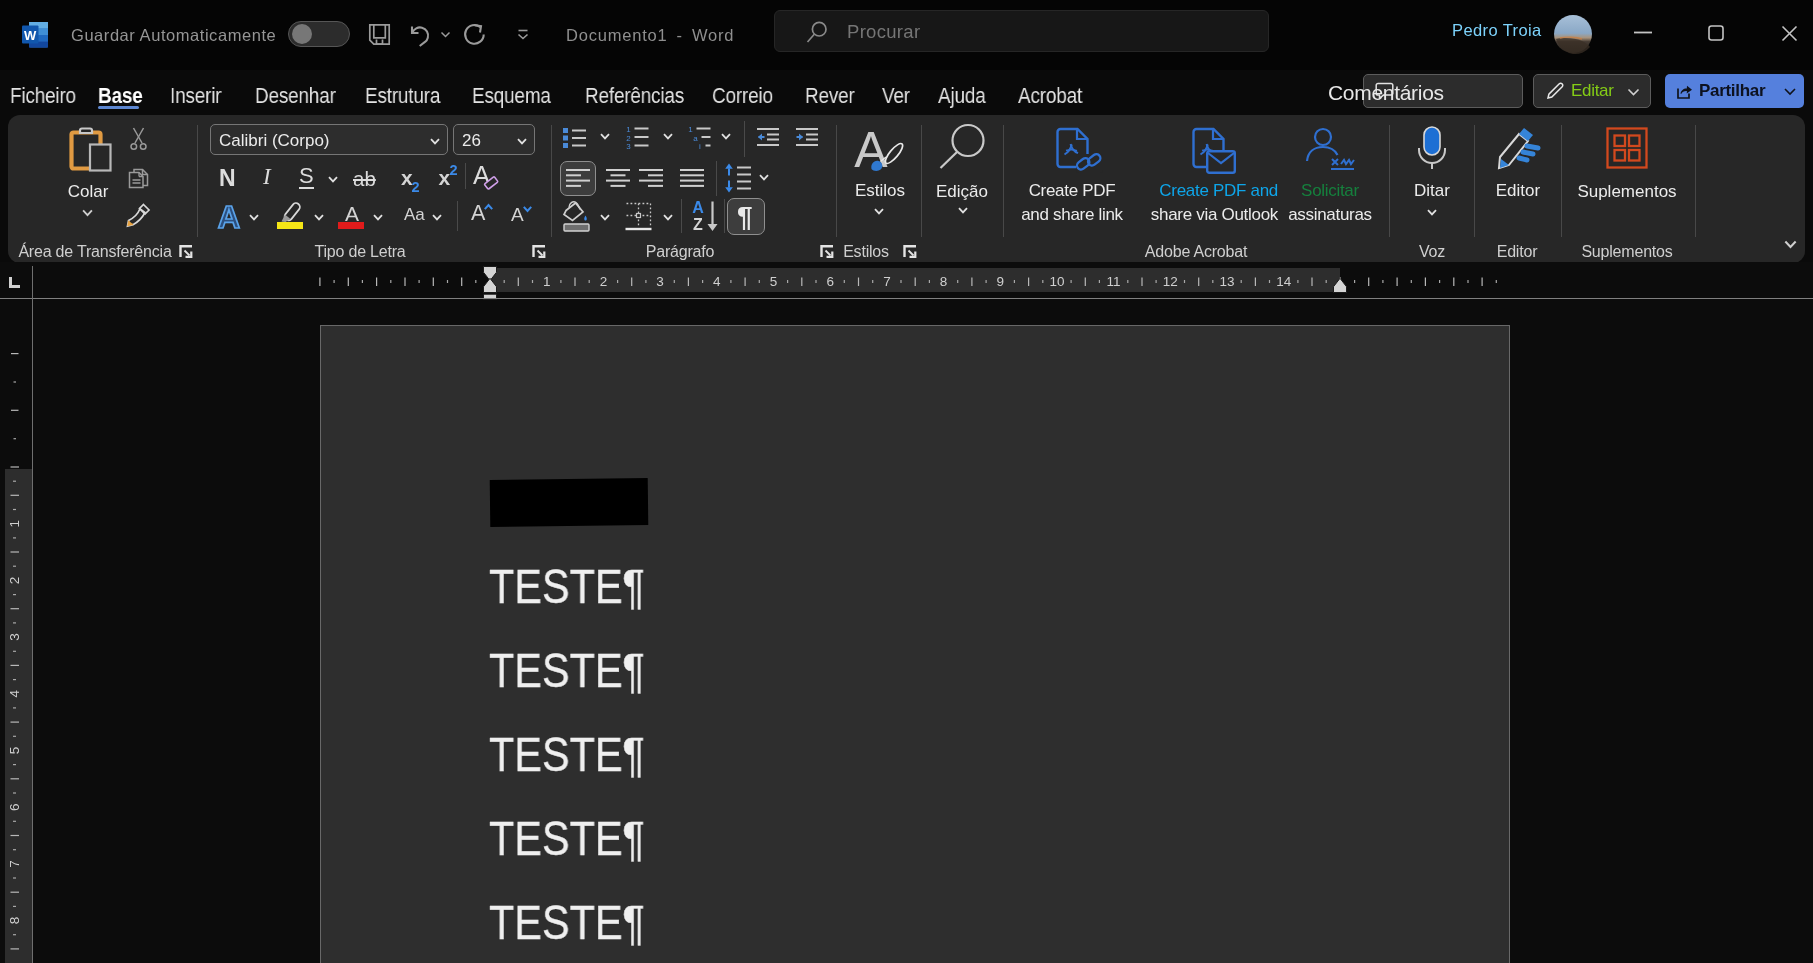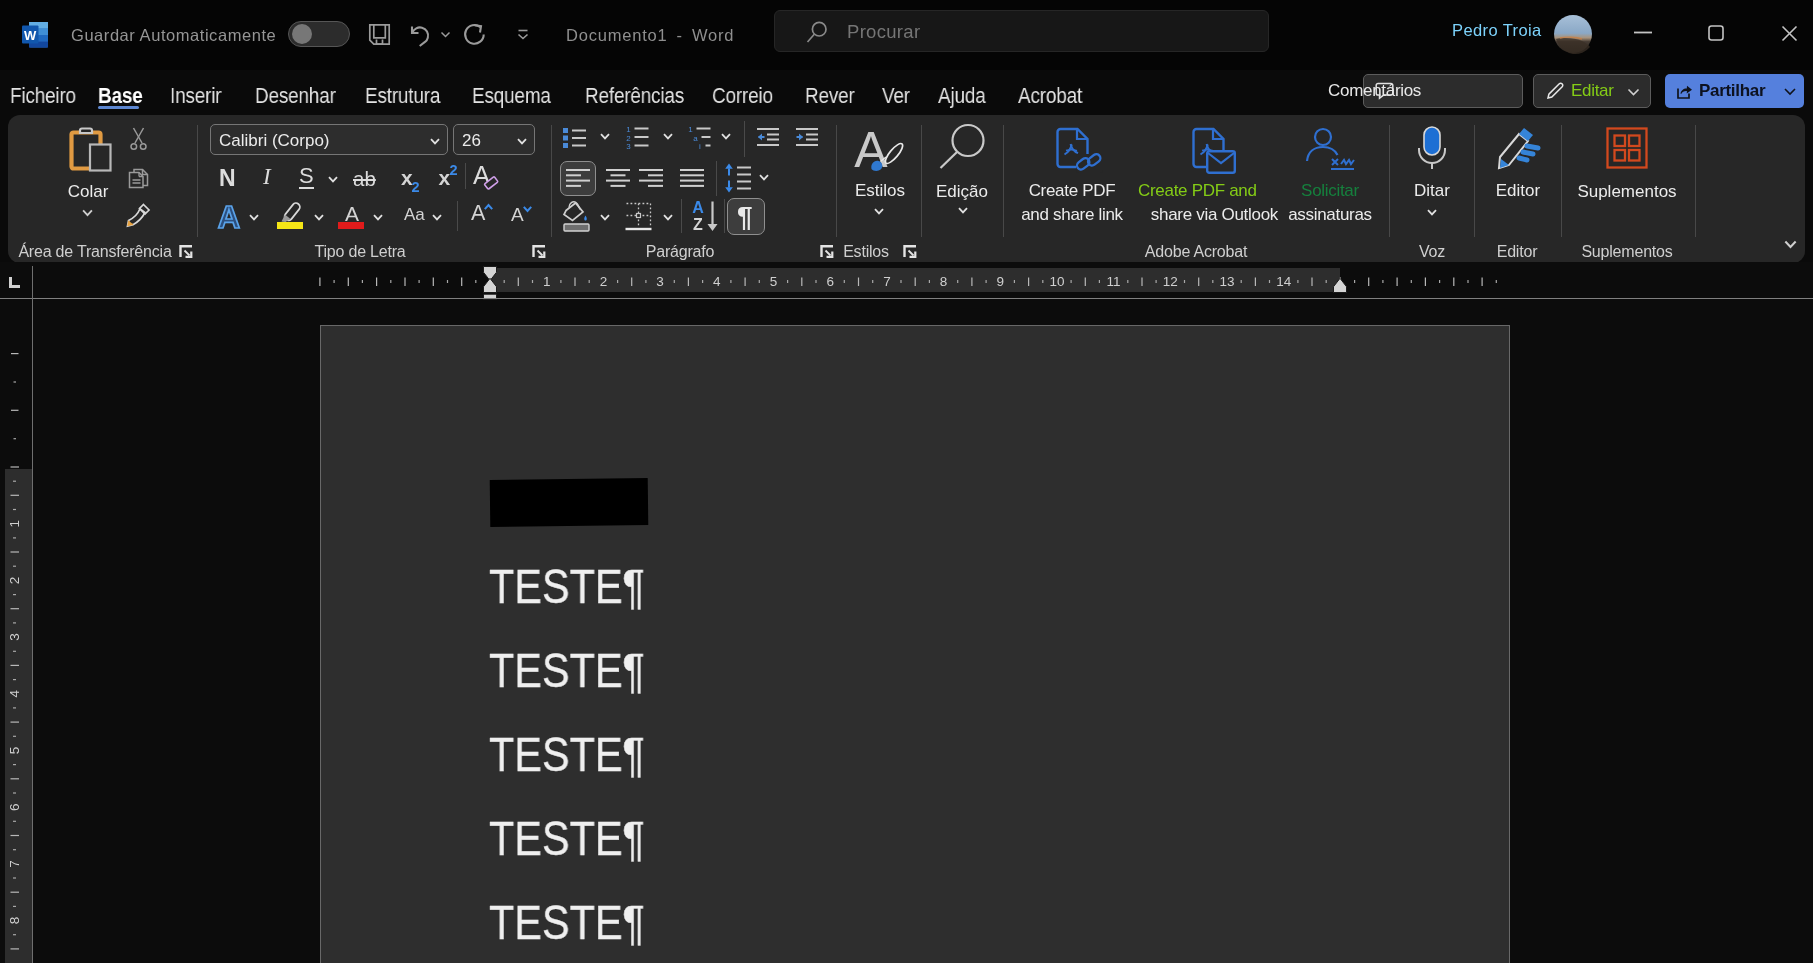--- a/index.html
+++ b/index.html
@@ -83,21 +83,21 @@
 <div class="ab" style="left:712px;top:83px;font-size:22px;letter-spacing:-.2px;font-weight:normal;color:#e3e3e3;transform:scaleX(.86);transform-origin:0 0;will-change:transform">Correio</div>
 <div class="ab" style="left:805px;top:83px;font-size:22px;letter-spacing:-.2px;font-weight:normal;color:#e3e3e3;transform:scaleX(.86);transform-origin:0 0;will-change:transform">Rever</div>
 <div class="ab" style="left:882px;top:83px;font-size:22px;letter-spacing:-.2px;font-weight:normal;color:#e3e3e3;transform:scaleX(.86);transform-origin:0 0;will-change:transform">Ver</div>
 <div class="ab" style="left:938px;top:83px;font-size:22px;letter-spacing:-.2px;font-weight:normal;color:#e3e3e3;transform:scaleX(.86);transform-origin:0 0;will-change:transform">Ajuda</div>
 <div class="ab" style="left:1018px;top:83px;font-size:22px;letter-spacing:-.2px;font-weight:normal;color:#e3e3e3;transform:scaleX(.86);transform-origin:0 0;will-change:transform">Acrobat</div>
 <div class="ab" style="left:98px;top:106px;width:41px;height:3px;border-radius:2px;background:#5d87d1"></div>
 <div class="ab" style="left:1363px;top:74px;width:160px;height:34px;border-radius:5px;background:#2c2c2c;border:1px solid #5c5c5c;box-sizing:border-box"></div>
 <svg class="ab" style="left:1375px;top:82px" width="20" height="18" viewBox="0 0 20 18" fill="none" stroke="#e2e2e2" stroke-width="1.5">
 <path d="M3 1.5h13a1.8 1.8 0 0 1 1.8 1.8v8a1.8 1.8 0 0 1-1.8 1.8H8.5l-4 3.2v-3.2H3a1.8 1.8 0 0 1-1.8-1.8v-8A1.8 1.8 0 0 1 3 1.5z"></path>
 </svg>
-<div class="ab" style="left:1328px;top:81px;font-size:17px;letter-spacing:-.3px;color:#e8e8e8">Comentários</div>
+<div class="ab" style="left:1328px;top:81px;font-size:21px;letter-spacing:-.3px;color:#e8e8e8">Comentários</div>
 <div class="ab" style="left:1533px;top:74px;width:118px;height:34px;border-radius:5px;background:#2c2c2c;border:1px solid #5c5c5c;box-sizing:border-box"></div>
 <svg class="ab" style="left:1545px;top:81px" width="20" height="20" viewBox="0 0 20 20" fill="none" stroke="#e8e8e8" stroke-width="1.5">
 <path d="M3 17l.9-3.8L14.3 2.8a1.9 1.9 0 0 1 2.7 0l.2.2a1.9 1.9 0 0 1 0 2.7L6.8 16.1z"></path>
 </svg>
 <div class="ab" style="left:1571px;top:81px;font-size:17px;letter-spacing:-.3px;color:#84cc16">Editar</div>
 <svg class="ab" style="left:1627px;top:88px" width="13" height="9" viewBox="0 0 13 9" fill="none" stroke="#d0d0d0" stroke-width="1.6">
     <path d="M1.5 1.5l5 5 5-5"></path>
   </svg>
 <div class="ab" style="left:1665px;top:74px;width:139px;height:34px;border-radius:5px;background:#5580dd"></div>
 <svg class="ab" style="left:1674px;top:80px" width="21" height="21" viewBox="0 0 21 21" fill="none" stroke="#10131c">
@@ -366,21 +366,21 @@
 <path d="M6.5 2h17l10 10v25a3 3 0 0 1-3 3h-24a3 3 0 0 1-3-3V5a3 3 0 0 1 3-3z" fill="none" stroke="#2f6fd0" stroke-width="2.4"></path>
 <path d="M23 2.5V12h10" fill="none" stroke="#2f6fd0" stroke-width="2.2"></path>
 <path d="M10.5 27.5c3.7-2.2 6.3-5.8 7.2-10" fill="none" stroke="#2f6fd0" stroke-width="2"></path>
     <path d="M16.6 17c.9 4.2 3.6 7.6 7.4 9.2" fill="none" stroke="#2f6fd0" stroke-width="2"></path>
     <path d="M12 23.5c3.5-1 7.5-1 11 .2" fill="none" stroke="#2f6fd0" stroke-width="1.6"></path>
 </svg>
 <svg class="ab" style="left:1206px;top:150px" width="30" height="24" viewBox="0 0 30 24">
 <rect x="1.2" y="1.2" width="27.6" height="21.6" rx="2" fill="#272727" stroke="#2f6fd0" stroke-width="2.4"></rect>
 <path d="M2 3l13 10L28 3" fill="none" stroke="#2f6fd0" stroke-width="2.2"></path>
 </svg>
-<div class="ab" style="left:1138px;top:181px;width:140px;text-align:left;font-size:17px;letter-spacing:-.3px;color:#84cc16">Create PDF and</div>
+<div class="ab" style="left:1138px;top:181px;width:140px;text-align:right;font-size:17px;letter-spacing:-.3px;color:#0ea5e9">Create PDF and</div>
 <div class="ab" style="left:1138px;top:205px;width:140px;text-align:right;font-size:17px;letter-spacing:-.3px;color:#ebebeb">share via Outlook</div>
 <svg class="ab" style="left:1305px;top:127px" width="50" height="46" viewBox="0 0 50 46">
 <circle cx="18" cy="10" r="8" fill="none" stroke="#2f6fd0" stroke-width="2.2"></circle>
 <path d="M2 34c1-9 7-14 16-14 7 0 12 3 14.5 8" fill="none" stroke="#2f6fd0" stroke-width="2.2"></path>
 <path d="M27 32l6 6M33 32l-6 6" stroke="#2f6fd0" stroke-width="2"></path>
 <path d="M36 37l3-4 2 4 3-4 2 4 3-4" fill="none" stroke="#2f6fd0" stroke-width="2"></path>
 <path d="M26 42h23" stroke="#2f6fd0" stroke-width="2"></path>
 </svg>
 <div class="ab" style="left:1260px;top:181px;width:140px;text-align:center;font-size:17px;letter-spacing:-.3px;color:#15803d">Solicitar</div>
 <div class="ab" style="left:1260px;top:205px;width:140px;text-align:center;font-size:17px;letter-spacing:-.3px;color:#ebebeb">assinaturas</div>

